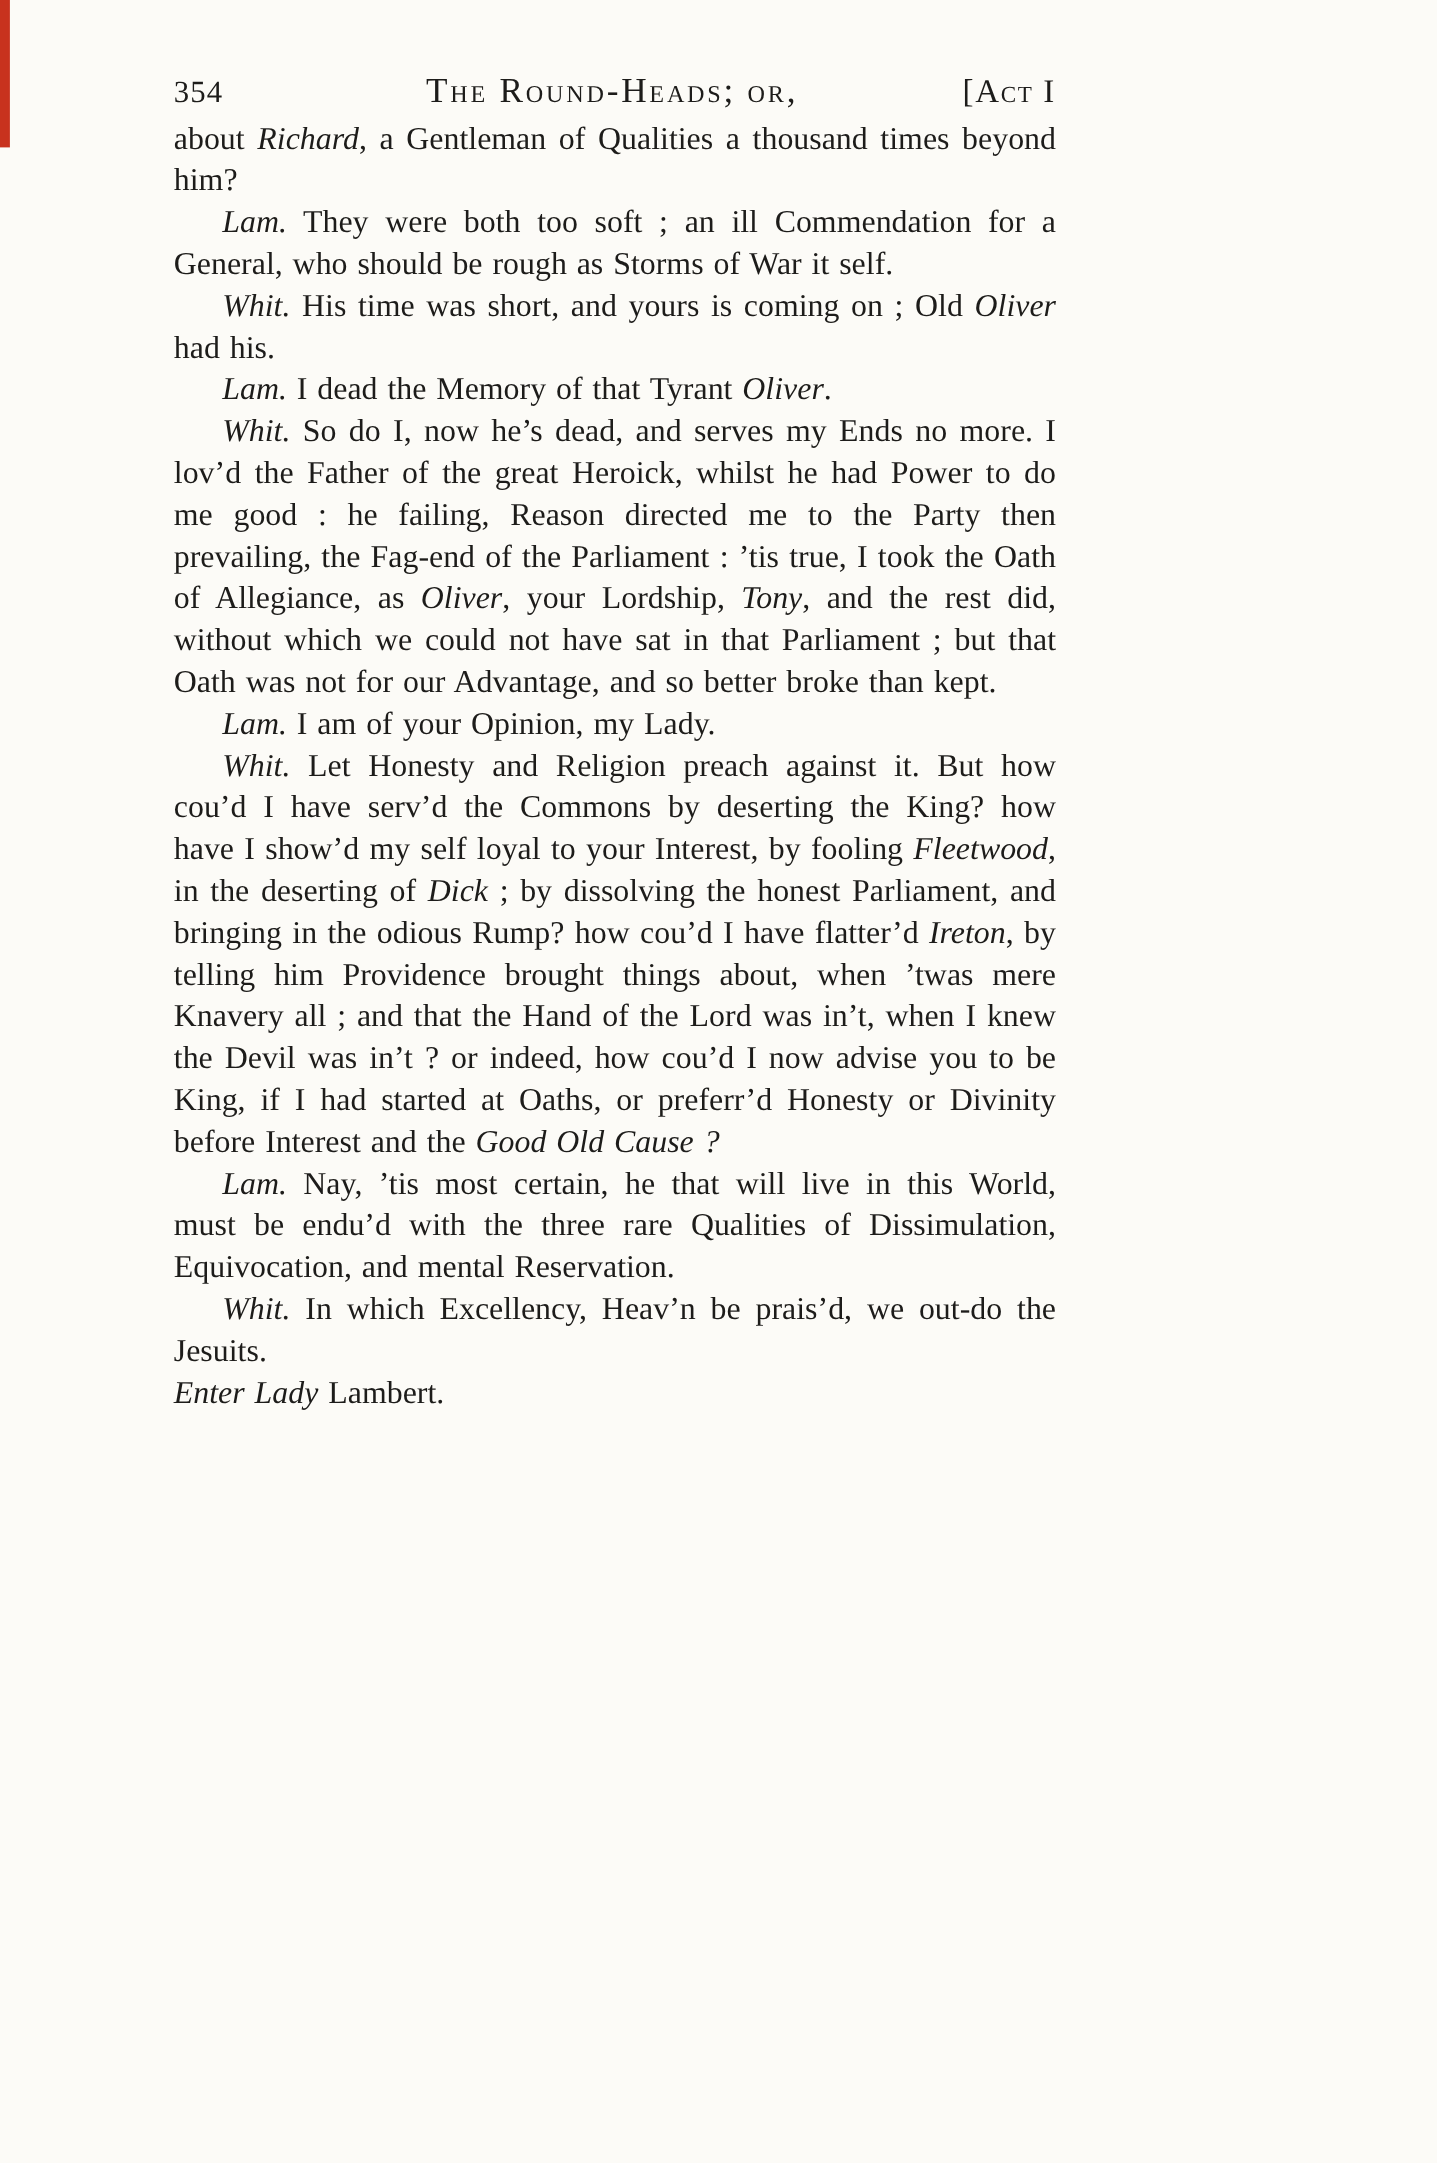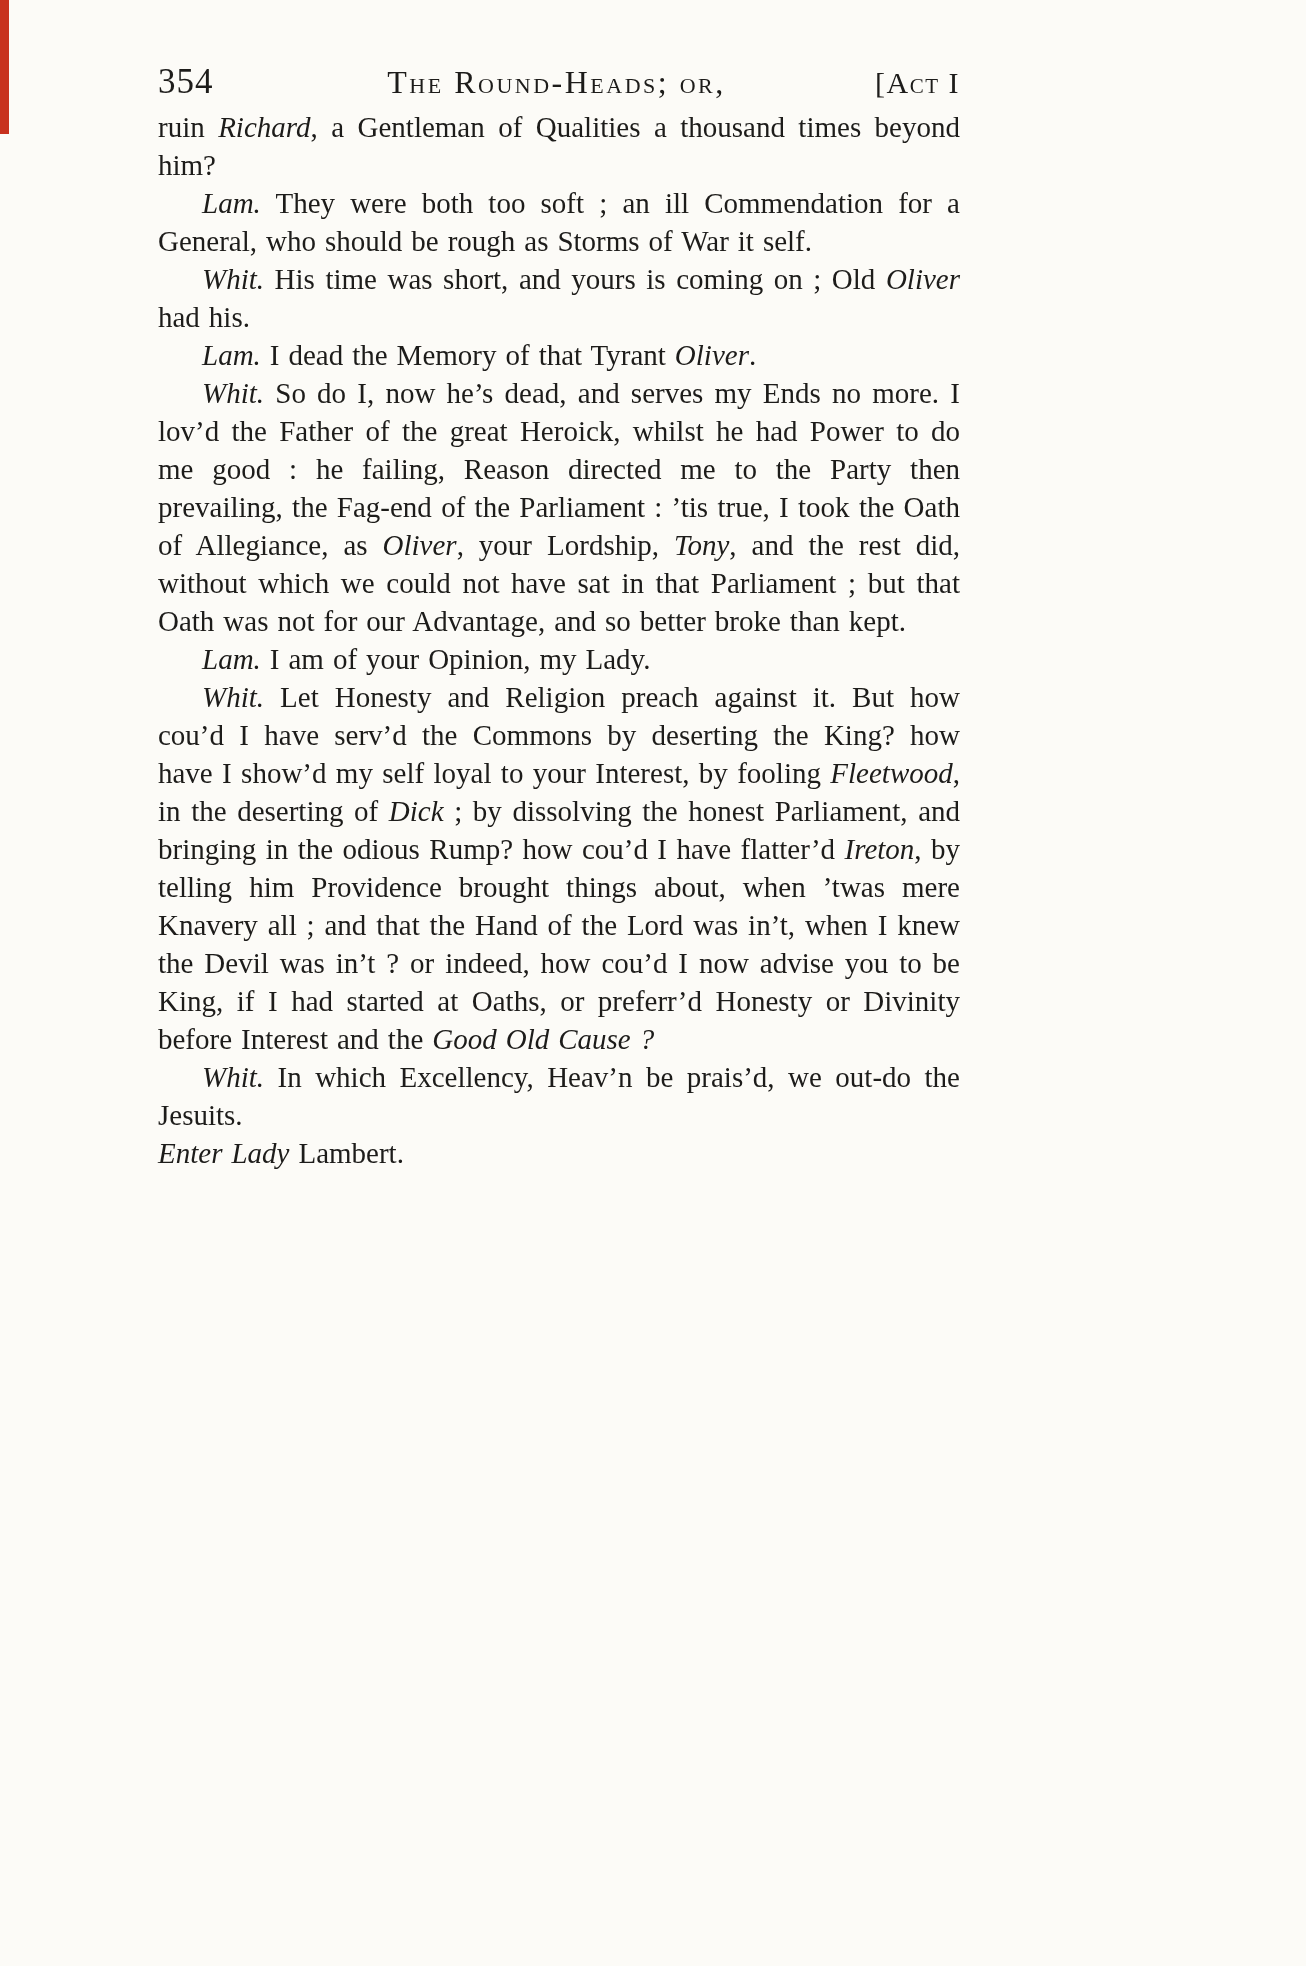--- a/index.html
+++ b/index.html
@@ -27,21 +27,21 @@
     left: 158px;
     top: 40px;
     width: 802px;
   }
   .page-header {
     display: flex;
     align-items: baseline;
     justify-content: space-between;
   }
   .pagenum {
-    font-size: 35px;
+    font-size: 28px;
     letter-spacing: 1px;
     min-width: 80px;
   }
   .runtitle {
     flex: 1;
     text-align: center;
     font-variant: small-caps;
     font-size: 32px;
     letter-spacing: 2.5px;
     white-space: nowrap;
@@ -72,24 +72,25 @@
 
 <div class="page">
   <div class="red-strip" style="background: rgb(200, 50, 30);"></div>
   <div class="text-block">
     <div class="page-header">
       <span class="pagenum">354</span>
       <span class="runtitle">The Round-Heads; or,</span>
       <span class="actmark">[Act I</span>
     </div>
     <div class="body-text">
-        <p class="noindent"><span>ruin </span><i>Richard</i><span>, a Gentleman of Qualities a thousand times beyond him?</span></p>
+        <p class="noindent"><span>about </span><i>Richard</i><span>, a Gentleman of Qualities a thousand times beyond him?</span></p>
         <p class="indent"><i>Lam.</i><span> They were both too soft ; an ill Commendation for a General, who should be rough as Storms of War it self.</span></p>
         <p class="indent"><i>Whit.</i><span> His time was short, and yours is coming on ; Old </span><i>Oliver</i><span> had his.</span></p>
         <p class="indent"><i>Lam.</i><span> I dead the Memory of that Tyrant </span><i>Oliver</i><span>.</span></p>
         <p class="indent"><i>Whit.</i><span> So do I, now he’s dead, and serves my Ends no more.  I lov’d the Father of the great Heroick, whilst he had Power to do me good : he failing, Reason directed me to the Party then prevailing, the Fag-end of the Parliament : ’tis true, I took the Oath of Allegiance, as </span><i>Oliver</i><span>, your Lordship, </span><i>Tony</i><span>, and the rest did, without which we could not have sat in that Parliament ; but that Oath was not for our Advantage, and so better broke than kept.</span></p>
         <p class="indent"><i>Lam.</i><span> I am of your Opinion, my Lady.</span></p>
         <p class="indent"><i>Whit.</i><span> Let Honesty and Religion preach against it. But how cou’d I have serv’d the Commons by deserting the King? how have I show’d my self loyal to your Interest, by fooling </span><i>Fleetwood</i><span>, in the deserting of </span><i>Dick</i><span> ; by dissolving the honest Parliament, and bringing in the odious Rump? how cou’d I have flatter’d </span><i>Ireton</i><span>, by telling him Providence brought things about, when ’twas mere Knavery all ; and that the Hand of the Lord was in’t, when I knew the Devil was in’t ?  or indeed, how cou’d I now advise you to be King, if I had started at Oaths, or preferr’d Honesty or Divinity before Interest and the </span><i>Good Old Cause ?</i></p>
+        <p class="indent"><i>Lam.</i><span> Nay, ’tis most certain, he that will live in this World, must be endu’d with the three rare Qualities of Dissimulation, Equivocation, and mental Reservation.</span></p>
         <p class="indent"><i>Whit.</i><span> In which Excellency, Heav’n be prais’d, we out-do the Jesuits.</span></p>
         <p class="center"><i>Enter Lady</i><span> Lambert.</span></p>
       </div>
   </div>
 </div>
 
 </body></html>

